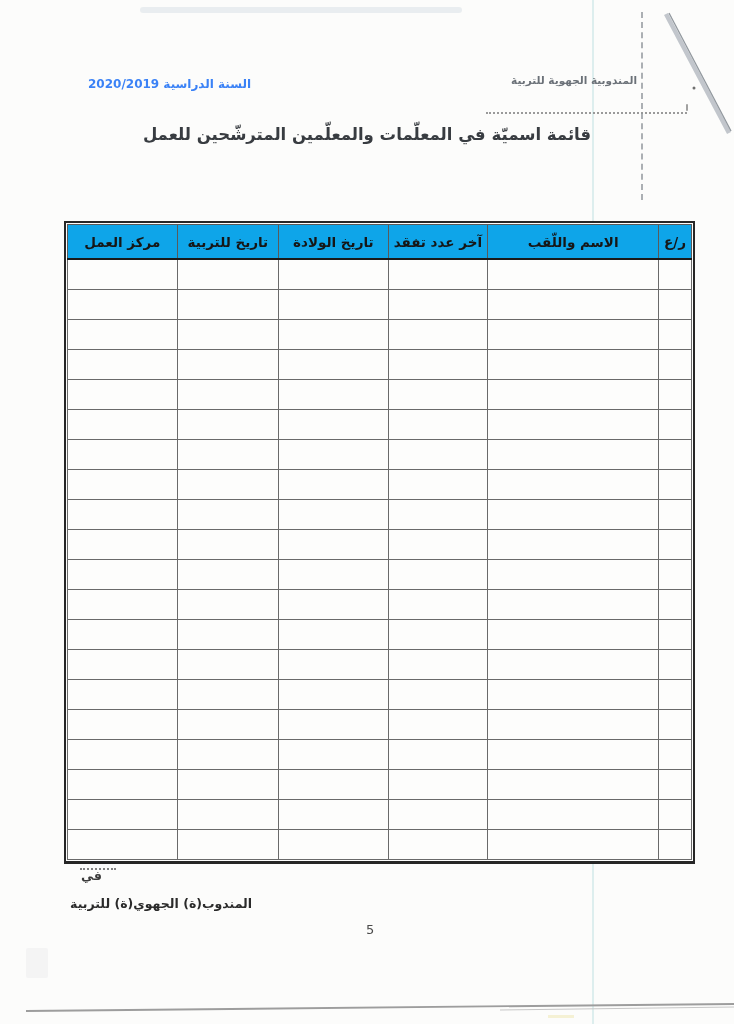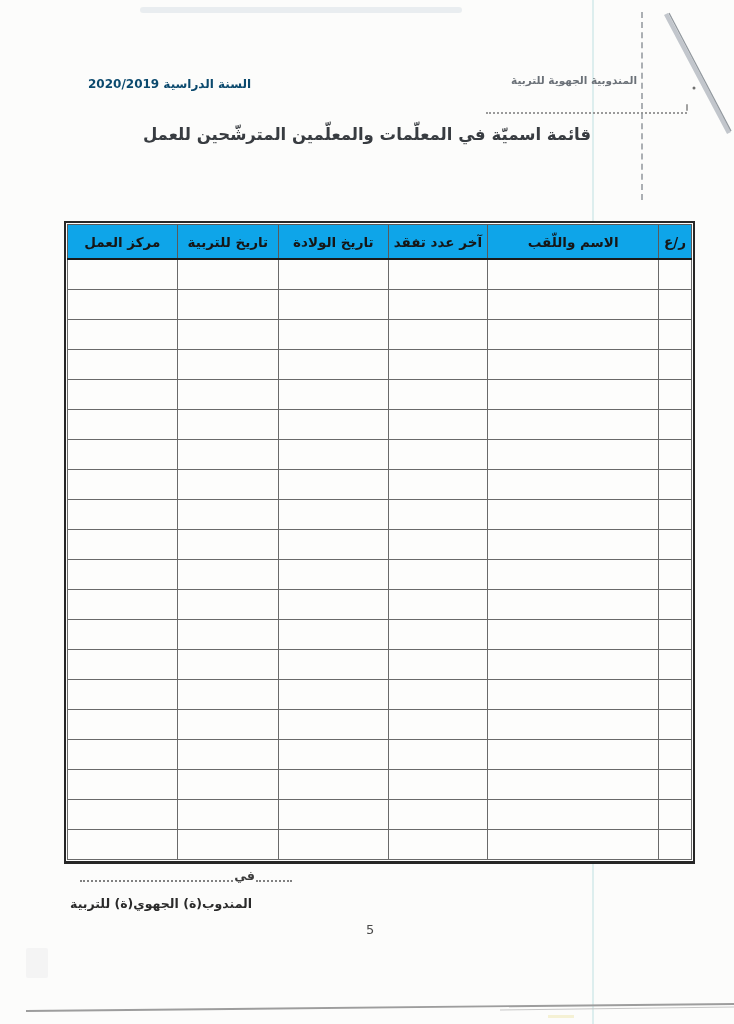--- a/index.html
+++ b/index.html
@@ -31,21 +31,21 @@
   }
   .dashed-vertical{
     position:absolute;top:12px;left:641px;height:188px;width:0;
     border-left:2px dashed #90969b;
     opacity:.75;
   }
   .school-year{
     position:absolute;top:77px;left:88px;
     direction:rtl;
     font-size:12px;font-weight:bold;
-    color:#0c4a6e;
+    color:#3b82f6;
     white-space:nowrap;
   }
   
   .title-block{
     position:absolute;top:120px;left:0;right:0;
     text-align:center;direction:rtl;
     color:#383c41;
   }
   .title-line1{font-size:16.5px;font-weight:bold;line-height:30px;}
   .title-line2{font-size:15.5px;font-weight:bold;line-height:26px;}
@@ -74,21 +74,21 @@
     background:#0ea5e9;
   }
   table.doc-table td{
     height:29px;
     border:1px solid #6a6a6a;
     padding:0;
   }
   
   .sign-line{
     position:absolute;top:868px;left:80px;width:212px;height:14px;
-    display:flex;flex-direction:row;direction:rtl;align-items:flex-end;
+    display:flex;flex-direction:column;direction:rtl;align-items:flex-end;
   }
   .sign-dots{border-bottom:2px dotted #808080;height:4px;}
   .sign-dots.short{width:36px;}
   .sign-dots.long{flex:1;}
   .sign-in-word{
     font-size:12.5px;font-weight:bold;color:#3a3a3a;
     line-height:12px;padding:0 1px;
   }
   .signature-title{
     position:absolute;top:896px;left:80px;width:172px;

